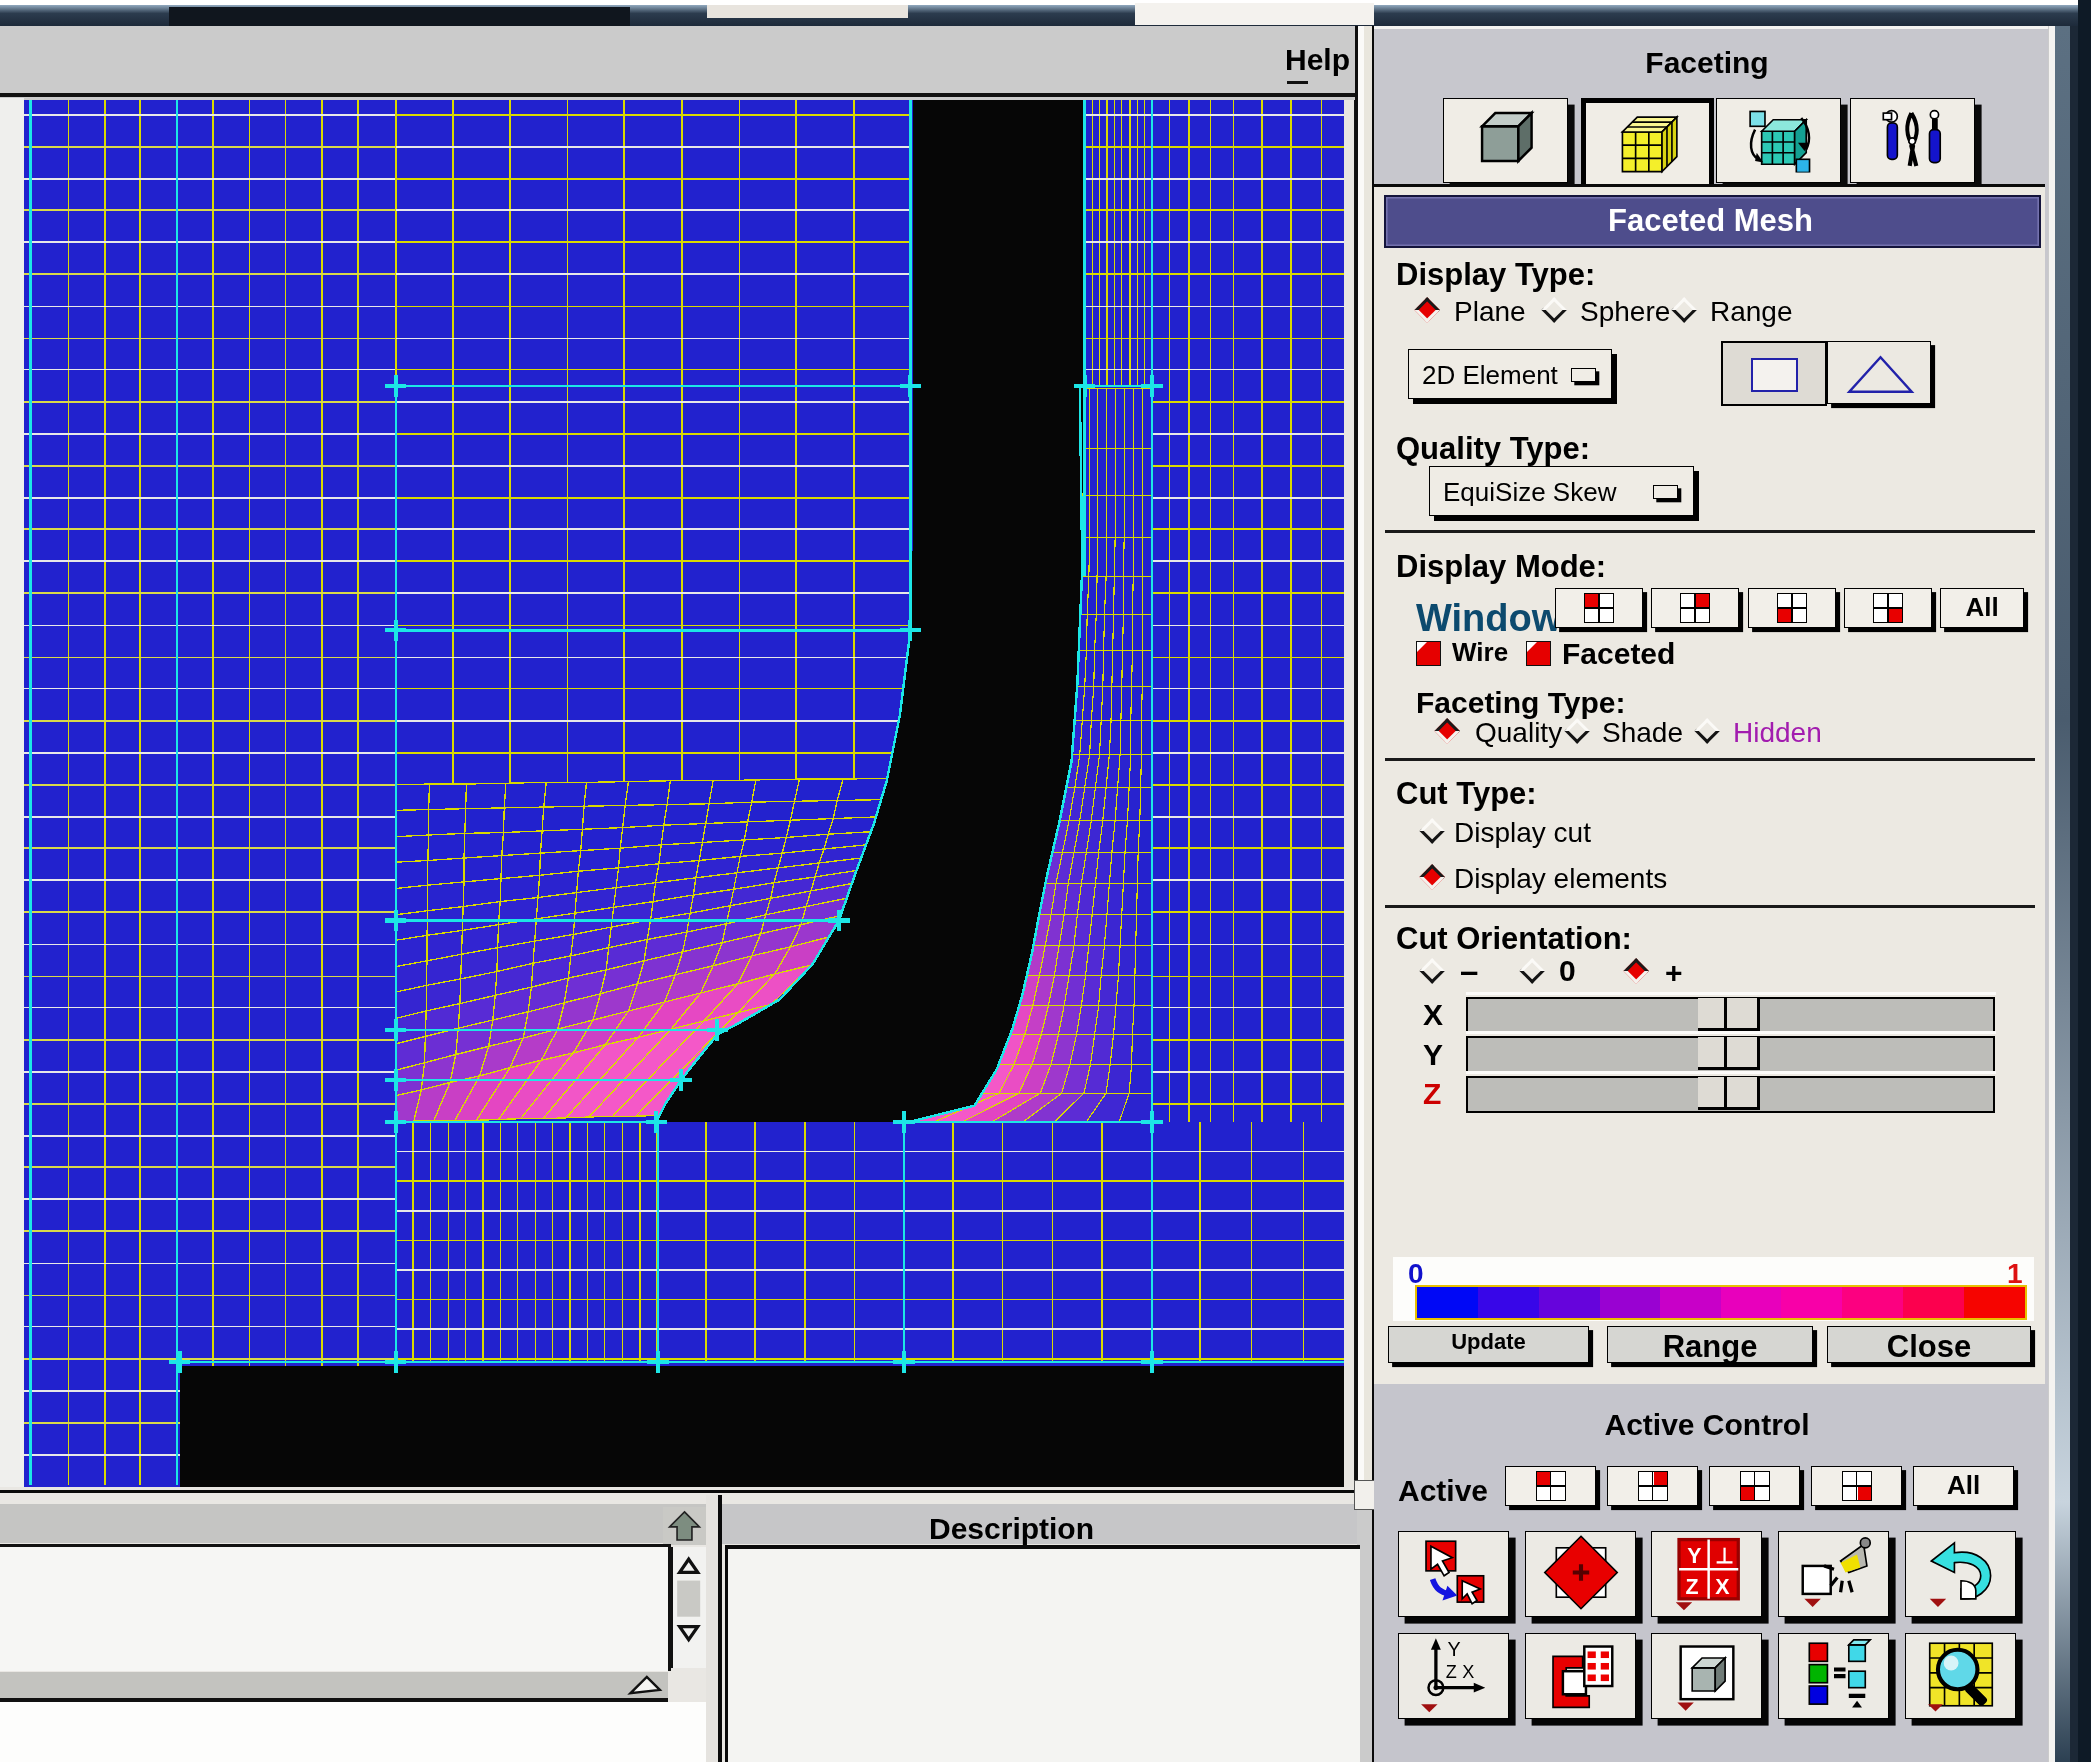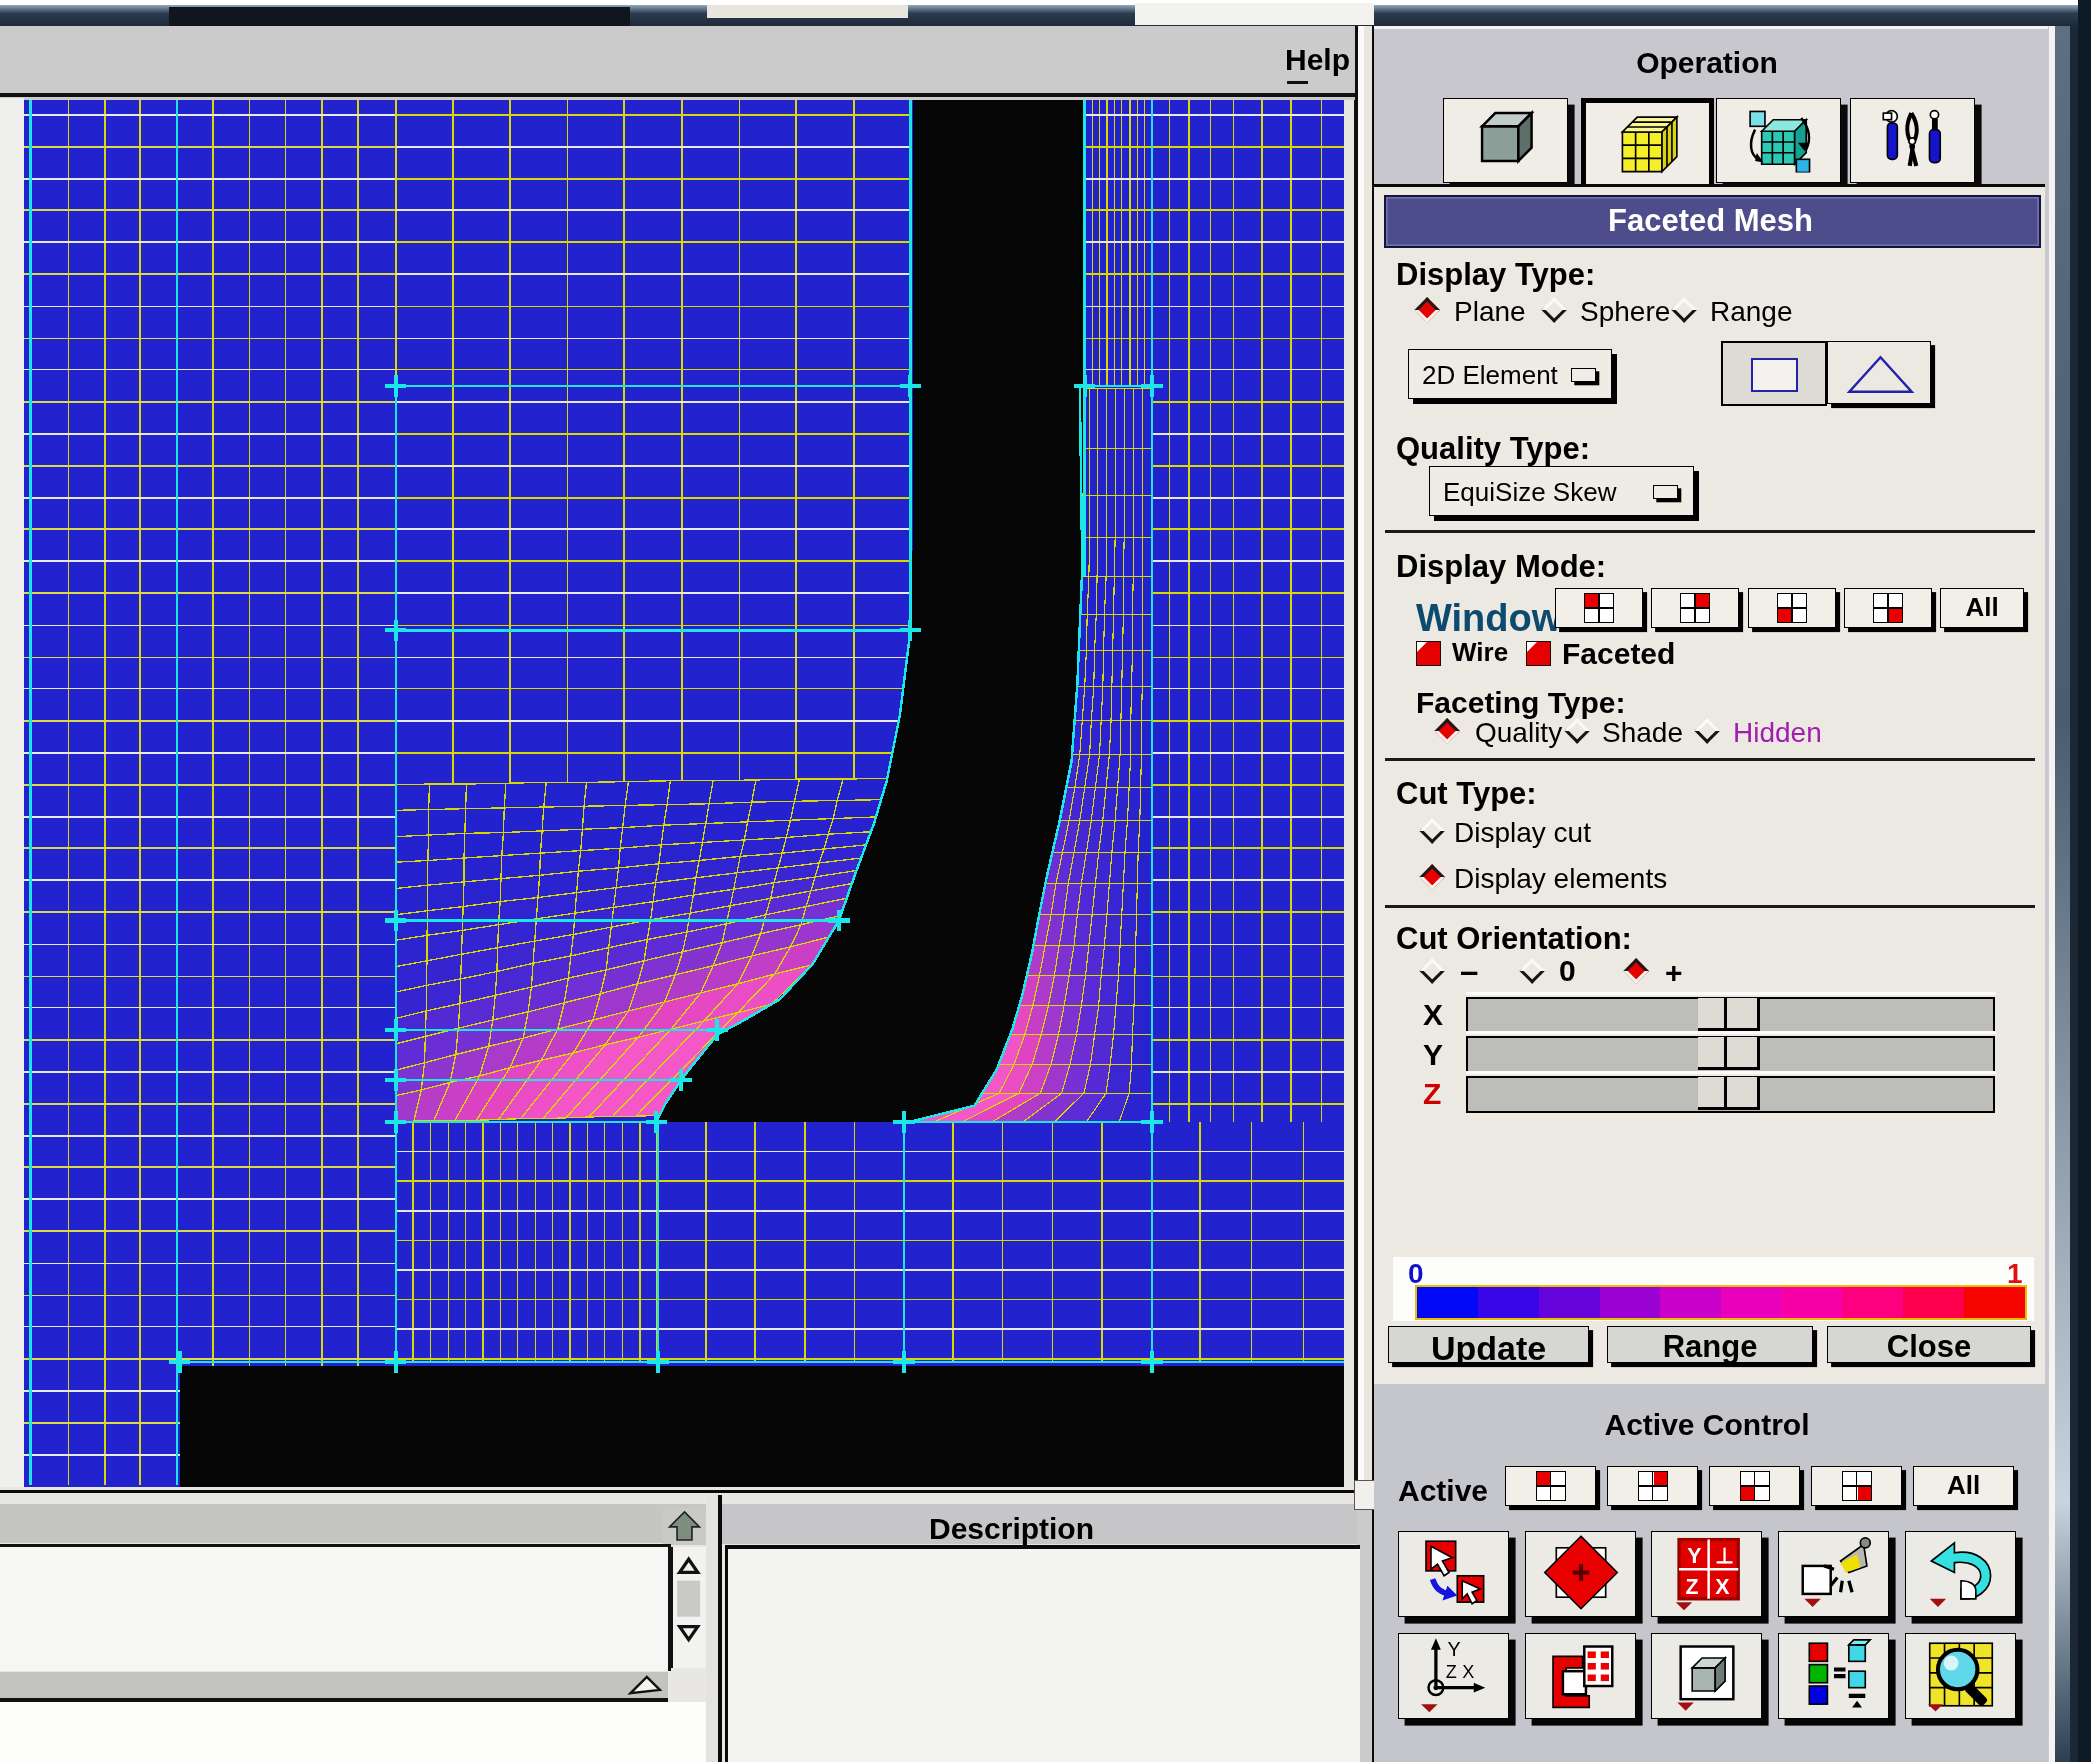--- a/index.html
+++ b/index.html
@@ -698,21 +698,21 @@
 <div class="abs" style="left:1354px;top:1480px;width:21.4px;height:28px;background:#f2f0ec;border:1.6px solid #555"></div>
 
 <div class="abs" style="left:1374px;top:26px;width:674px;height:1736px;background:#c7c7cd"></div>
 
 <div class="abs" style="left:2049px;top:26px;width:6.6px;height:1736px;background:#f4f3f1"></div>
 <div class="abs" style="left:2055px;top:26px;width:15px;height:1736px;background:linear-gradient(180deg,#5c7082 0%,#4a5c6e 40%,#c8d4de 85%,#2c4052 100%)"></div>
 <div class="abs" style="left:2070px;top:26px;width:8.2px;height:1736px;background:#1c2836"></div>
 <div class="abs" style="left:2078px;top:0;width:13px;height:1762px;background:#0e1a26"></div>
 <div class="abs" style="left:1374px;top:26px;width:674px;height:3.3px;background:#f4f3f1"></div>
 
-<div class="abs b" style="left:1374px;top:46px;width:666px;text-align:center;font-size:30px">Operation</div>
+<div class="abs b" style="left:1374px;top:46px;width:666px;text-align:center;font-size:30px">Faceting</div>
 
 <div class="abs" style="left:1443px;top:98px;width:123px;height:83px;background:#f0ede6;border:1.6px solid #000;box-shadow:6.6px 6.6px 0 #0a0a0a">
     <div class="abs" style="left:50%;top:50%;transform:translate(-50%,-50%)"><svg width="71" height="66" viewBox="0 0 86 80">
         <polygon points="14,24 58,24 58,66 14,66" fill="#8e9e98" stroke="#000" stroke-width="3"></polygon>
         <polygon points="14,24 30,8 74,8 58,24" fill="#c2ccc8" stroke="#000" stroke-width="3"></polygon>
         <polygon points="58,24 74,8 74,50 58,66" fill="#5e6e68" stroke="#000" stroke-width="3"></polygon>
       </svg></div>
   </div>
 <div class="abs" style="left:1581px;top:98px;width:123px;height:83px;background:#f0ede6;border:5px solid #000">
     <div class="abs" style="left:50%;top:50%;transform:translate(-50%,-50%)"><svg width="71" height="66" viewBox="0 0 86 80">
@@ -871,21 +871,21 @@
     <div style="position:absolute;left:122px;top:0;width:61px;height:31px;background:#6604dc;border-right:2.5px solid #e8c000"></div>
     <div style="position:absolute;left:183px;top:0;width:61px;height:31px;background:#9902d2;border-right:2.5px solid #e8c000"></div>
     <div style="position:absolute;left:243px;top:0;width:61px;height:31px;background:#c800c8;border-right:2.5px solid #e8c000"></div>
     <div style="position:absolute;left:304px;top:0;width:61px;height:31px;background:#e800bc;border-right:2.5px solid #e8c000"></div>
     <div style="position:absolute;left:364px;top:0;width:61px;height:31px;background:#f800a8;border-right:2.5px solid #e8c000"></div>
     <div style="position:absolute;left:425px;top:0;width:61px;height:31px;background:#fc0080;border-right:2.5px solid #e8c000"></div>
     <div style="position:absolute;left:486px;top:0;width:61px;height:31px;background:#fc004e;border-right:2.5px solid #e8c000"></div>
     <div style="position:absolute;left:547px;top:0;width:61px;height:31px;background:#f60400;border-right:2.5px solid #e8c000"></div>
   </div>
 <div class="mbtn2" style="left:1388px;top:1326px;width:199px;height:35px">
-    <div class="abs b" style="left:0;top:1.6px;width:100%;text-align:center;font-size:34px">Update</div>
+    <div class="abs b" style="left:0;top:1.6px;width:100%;text-align:center;font-size:22px">Update</div>
   </div>
 <div class="mbtn2" style="left:1607px;top:1326px;width:204px;height:35px">
     <div class="abs b" style="left:0;top:1.6px;width:100%;text-align:center;font-size:31px">Range</div>
   </div>
 <div class="mbtn2" style="left:1827px;top:1326px;width:202px;height:35px">
     <div class="abs b" style="left:0;top:1.6px;width:100%;text-align:center;font-size:31px">Close</div>
   </div>
 
 <div class="abs" style="left:1374px;top:1384px;width:674px;height:378px;background:#c5c5cc"></div>
 <div class="abs b" style="left:1374px;top:1408px;width:666px;text-align:center;font-size:30px">Active Control</div>

